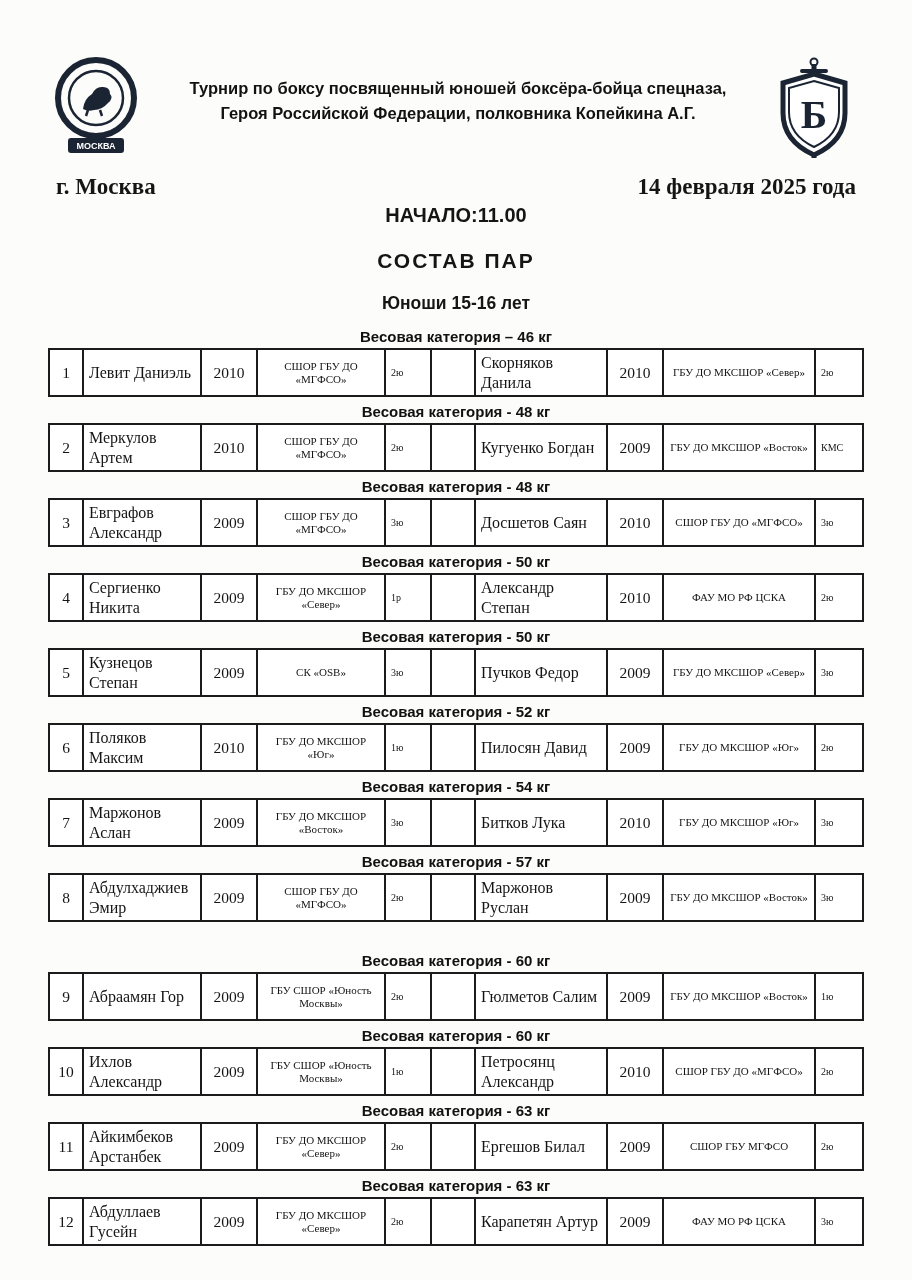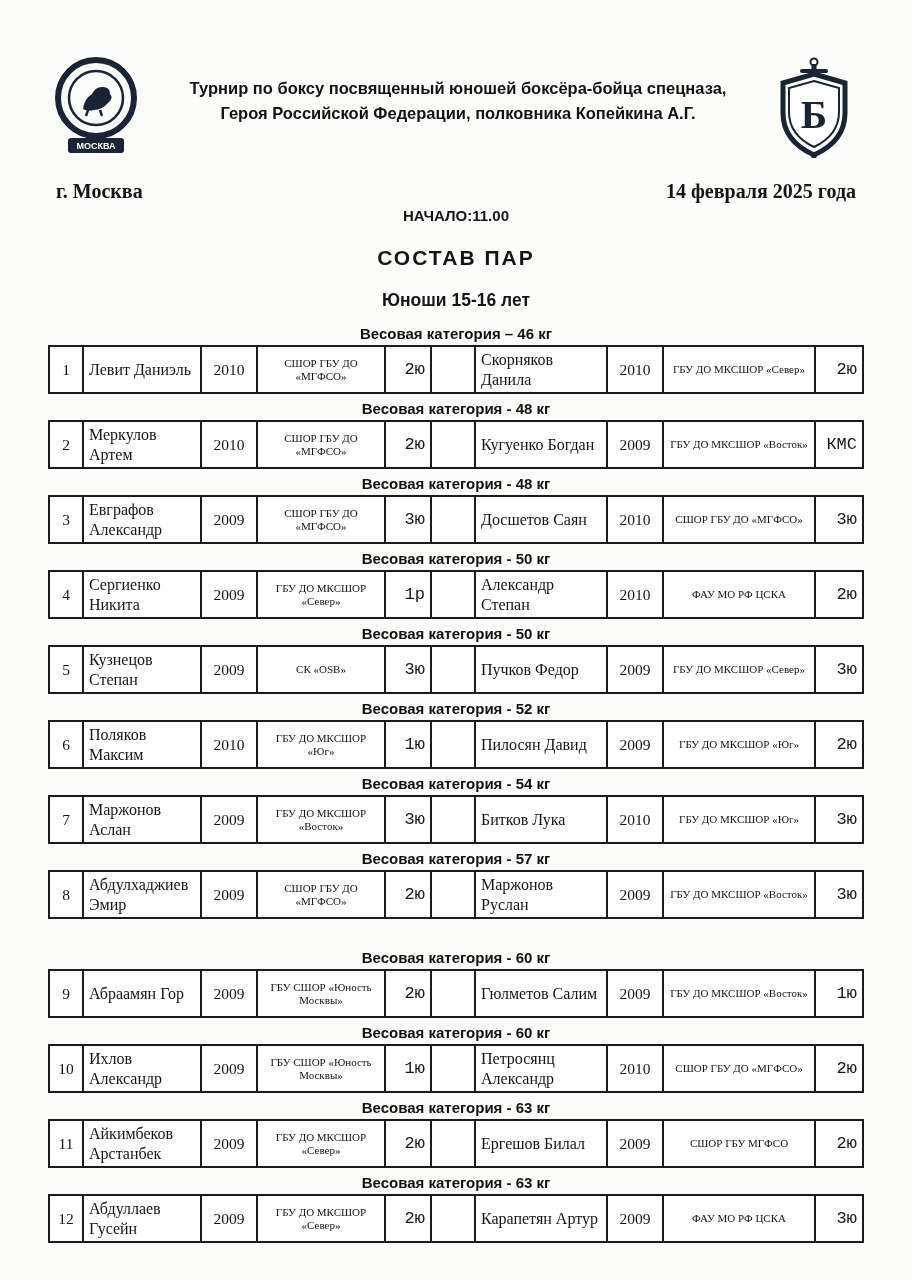--- a/index.html
+++ b/index.html
@@ -14,26 +14,26 @@
   .logo-left  { width:92px;  height:100px; flex:0 0 auto; margin-left:2px; }
   .logo-right { width:80px;  height:104px; flex:0 0 auto; margin-right:10px; }
   .logo-left svg, .logo-right svg { width:100%; height:100%; display:block; }
   .header-title {
     flex:1; text-align:center; padding-top:20px;
     font-family:"Liberation Sans", sans-serif; font-weight:bold;
     font-size:16.5px; line-height:1.5; color:#121212;
   }
   .city-date-row {
     display:flex; justify-content:space-between; align-items:baseline;
-    margin-top:20px; padding:0 8px;
-    font-family:"Liberation Serif", serif; font-weight:bold; font-size:20px;
+    margin-top:14px; padding:0 8px;
+    font-family:"Liberation Serif", serif; font-weight:bold; font-size:23px;
   }
   .start-time {
     text-align:center; margin-top:4px;
-    font-family:"Liberation Sans", sans-serif; font-weight:bold; font-size:15px;
+    font-family:"Liberation Sans", sans-serif; font-weight:bold; font-size:20px;
   }
   .page-title {
     text-align:center; margin-top:22px;
     font-family:"Liberation Sans", sans-serif; font-weight:bold;
     font-size:21px; letter-spacing:2px;
   }
   .page-subtitle {
     text-align:center; margin-top:20px;
     font-family:"Liberation Sans", sans-serif; font-weight:bold; font-size:17.5px;
   }
@@ -51,21 +51,21 @@
   }
   table.bout-table td {
     border:2px solid #1b1b1b; vertical-align:middle; padding:2px 5px;
     overflow:hidden;
   }
   table.bout-table tr { height:47px; }
   td.c-num  { text-align:center; font-size:15.5px; }
   td.c-name { text-align:left;  font-size:16px; line-height:1.2; padding-left:8px; }
   td.c-year { text-align:center; font-size:15.5px; }
   td.c-club { text-align:center; font-size:11px; line-height:1.18; }
-  td.c-rank { text-align:right; font-size:17px;font-family:Liberation Mono, monospace; }
+  td.c-rank { text-align:left; font-size:10px; }
   td.c-gap  { }
 </style>
 </head>
 <body>
 
 <div class="page">
 
   <div class="header-row">
     <div class="logo-left">
       <svg viewBox="0 0 92 100">

